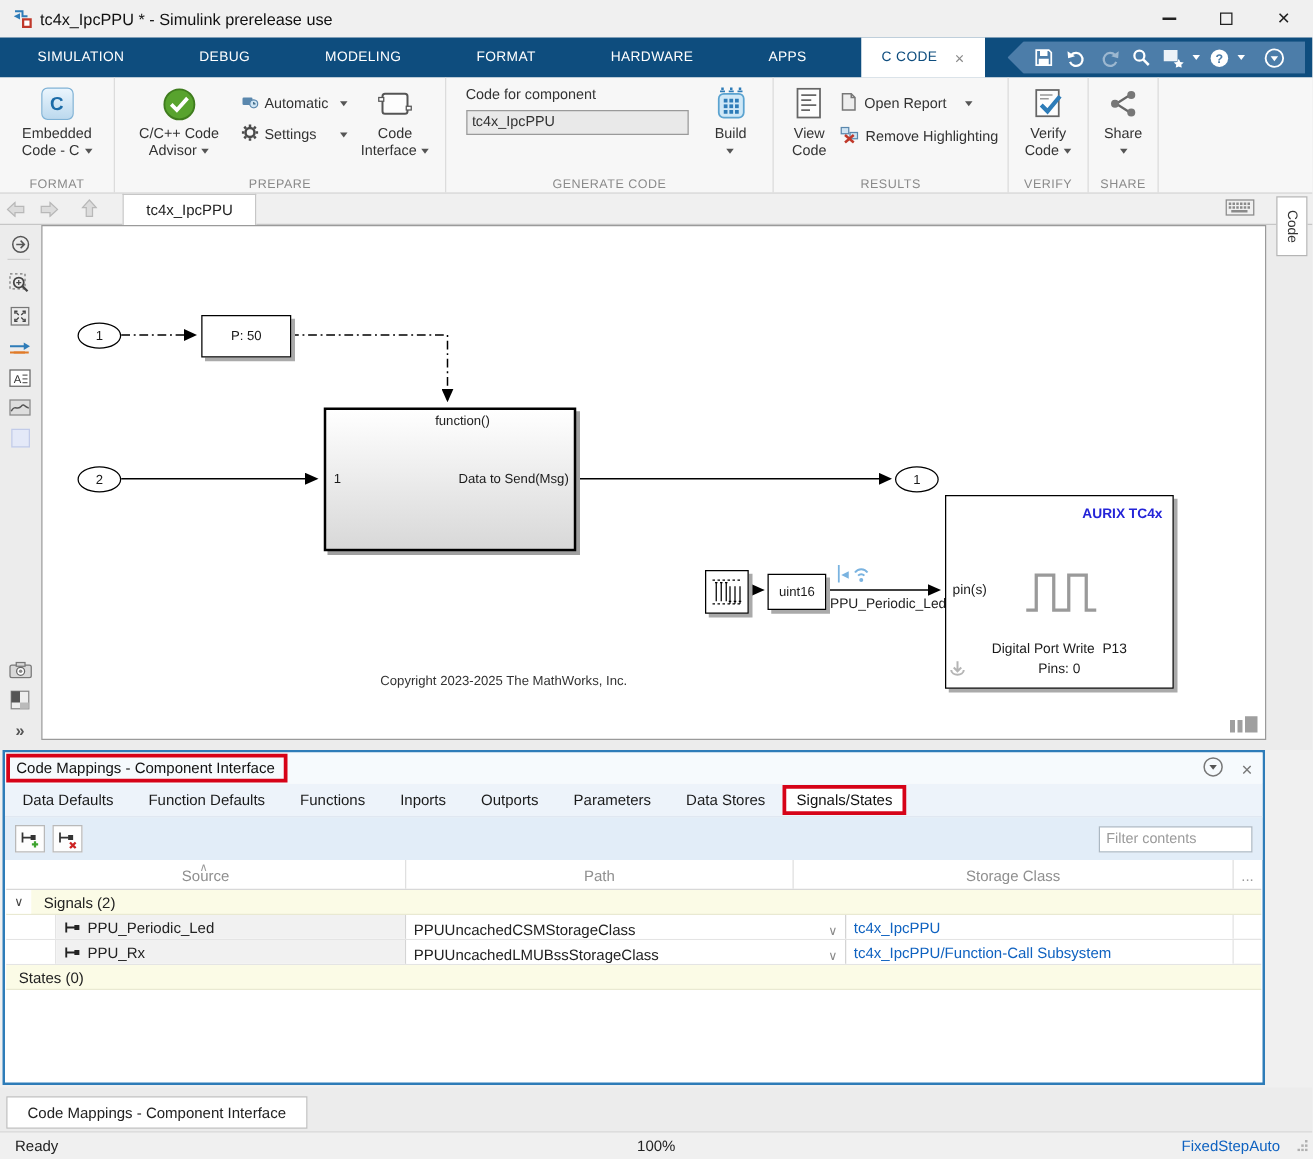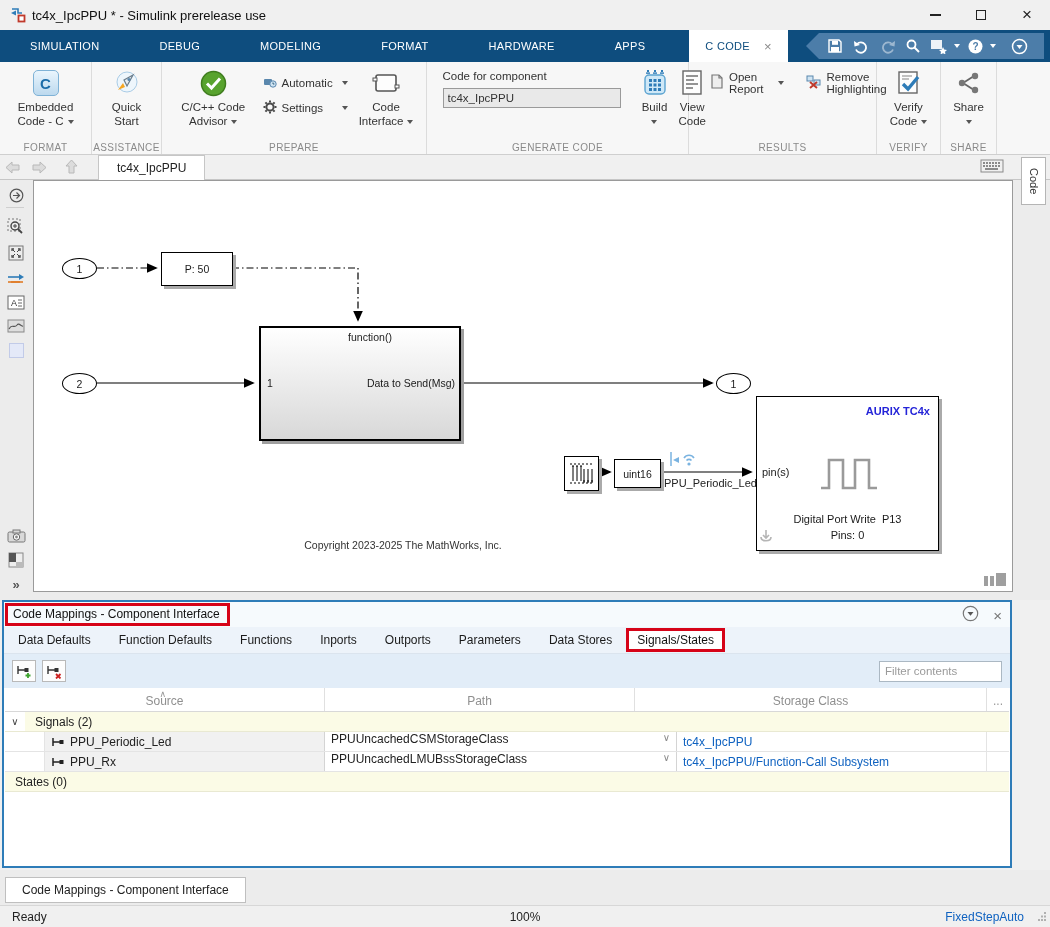--- a/index.html
+++ b/index.html
@@ -32,21 +32,21 @@
   .bigbtn { display:flex; flex-direction:column; align-items:center; width:86px; padding-top:2px; }
   .bigbtn .ic { height:30px; display:flex; align-items:center; justify-content:center; }
   .bigbtn .lbl { font-size:11.5px; color:#333; text-align:center; line-height:14px; margin-top:2px; }
   .caret { width:0;height:0;border-left:3.5px solid transparent;border-right:3.5px solid transparent;border-top:4px solid #555; display:inline-block; margin-left:4px; vertical-align:middle; }
   .c-icon { width:26px; height:26px; border-radius:5px; background:linear-gradient(#eaf5fd,#bcd9ee); border:1px solid #7fb2d6; color:#1c6ca8; font-weight:bold; font-size:15px; display:flex; align-items:center; justify-content:center; }
   .smallrow { display:flex; align-items:center; gap:5px; font-size:11.5px; color:#333; height:21px; }
   .prep-col { display:flex; flex-direction:column; justify-content:flex-start; padding-top:6px; gap:4px; }
   .gen-col { display:flex; flex-direction:column; padding:4px 4px 0 8px; }
   .gen-lbl { font-size:11.5px; color:#333; margin-bottom:6px; }
   .gen-input { width:178px; height:20px; background:#e9e9e9; border:1px solid #9a9a9a; font-size:11.5px; color:#333; padding:0 4px; font-family:"Liberation Sans", sans-serif; }
-  .res-col { display:flex; flex-direction:row; padding-top:6px; gap:22px; }
+  .res-col { display:flex; flex-direction:column; padding-top:6px; gap:6px; }
   #ribbon-collapse { position:absolute; right:8px; top:138px; }
 
   
   #navbar { left:0; top:155px; width:1050px; height:25px; background:#f0f0f0; border-bottom:1px solid #c6c6c6; display:flex; align-items:center; }
   .nav-ic { width:26px; display:flex; justify-content:center; }
   .model-tab { height:25px; background:#fff; border:1px solid #c6c6c6; border-bottom:none; display:flex; align-items:center; padding:0 18px; font-size:12px; color:#222; margin-left:14px; }
   #kbd-ic { position:absolute; right:46px; top:159px; }
 
   
   #main { left:0; top:180px; width:1050px; height:420px; background:#ececec; }
@@ -95,21 +95,21 @@
   #cm-table { position:absolute; left:1px; right:1px; top:86px; }
   .t-head { display:flex; height:24px; border-bottom:1px solid #d8d8d8; background:#fff; position:relative; }
   .t-h { font-size:12px; color:#8f8f8f; display:flex; align-items:flex-end; justify-content:center; padding-bottom:3px; border-right:1px solid #e0e0e0; position:relative; }
   .sortcaret { position:absolute; top:1px; left:50%; margin-left:-5px; font-size:9px; color:#9a9a9a; }
   .col-src { width:320px; } .col-sc { width:352px; } .col-path { width:310px; } .col-dots { width:22px; border-right:none; }
   .grp-row { display:flex; align-items:center; height:20px; background:#fbfbe6; border-bottom:1px solid #e9e9d2; font-size:12px; color:#222; }
   .grp-chev { width:20px; text-align:center; color:#444; font-size:10px; background:#fff; align-self:stretch; display:flex; align-items:center; justify-content:center; }
   .d-row { display:flex; height:20px; border-bottom:1px solid #e4e4e4; font-size:12px; }
   .d-gutter { width:40px; background:#fff; border-right:1px solid #e4e4e4; }
   .cell-src { width:280px; background:#f1f1f1; border-right:1px solid #d4d4d4; display:flex; align-items:center; gap:6px; padding-left:6px; color:#222; }
-  .cell-sc { width:352px; background:#fff; border-right:1px solid #d4d4d4; display:flex; align-items:flex-start; padding-left:6px; color:#222; position:relative; }
+  .cell-sc { width:352px; background:#fff; border-right:1px solid #d4d4d4; display:flex; align-items:flex-end; padding-left:6px; color:#222; position:relative; }
   .cell-sc .ddchev { position:absolute; right:6px; color:#8a8a8a; font-size:10px; }
   .cell-path { width:310px; background:#fff; border-right:1px solid #e4e4e4; display:flex; align-items:center; padding-left:6px; }
   .cell-path a { color:#0f62c0; text-decoration:none; font-size:12px; }
 
   
   #dockstrip { left:0; top:870px; width:1050px; height:35px; background:#ececec; }
   #dock-tab { left:5px; top:877px; height:26px; background:#fff; border:1px solid #bfbfbf; display:flex; align-items:center; padding:0 16px; font-size:12px; color:#222; }
   #statusbar { left:0; top:905px; width:1050px; height:22px; background:#f0f0f0; border-top:1px solid #d7d7d7; display:flex; align-items:center; font-size:12px; color:#222; }
   #status-zoom { position:absolute; left:0; right:0; text-align:center; }
   #status-solver { margin-left:auto; margin-right:26px; color:#0f62c0; }
@@ -218,34 +218,20 @@
     <div class="bigbtn">
       <span class="ic">
           <span class="c-icon">C</span>
         </span>
       <span class="lbl"><span>Embedded</span><br>
       <span>Code - C</span><span class="caret"></span></span>
     </div>
     <div class="rb-cap">FORMAT</div>
   </div>
 
-  <div class="rb-sec" style="width:70px;">
-    <div class="bigbtn" style="width:60px;">
-      <span class="ic">
-          <svg width="26" height="26" viewBox="0 0 26 26">
-            <circle cx="13" cy="12" r="10" fill="#eef6fc" stroke="#a9cce6"></circle>
-            <path d="M19 5 L10 10 L13 16 Z" fill="#e8eef4" stroke="#6b7d8c" stroke-width="1.2"></path>
-            <circle cx="15" cy="9.5" r="1.6" fill="#5a87ad"></circle>
-            <path d="M9 13 L4 20 L11 17 Z" fill="#f6a623"></path>
-          </svg>
-        </span>
-      <span class="lbl"><span>Quick</span><br><span>Start</span></span>
-    </div>
-    <div class="rb-cap">ASSISTANCE</div>
-  </div>
 
   <div class="rb-sec" style="width:265px;">
     <div class="bigbtn" style="width:96px;">
       <span class="ic">
           <svg width="27" height="27" viewBox="0 0 27 27">
             <circle cx="13.5" cy="13.5" r="12" fill="#58a32e" stroke="#3f7c1e" stroke-width="1.5"></circle>
             <path d="M7 13.5 L11.5 18 L20 8.5" fill="none" stroke="#fff" stroke-width="3"></path>
           </svg>
         </span>
       <span class="lbl"><span>C/C++ Code</span><br><span>Advisor</span><span class="caret"></span></span>

